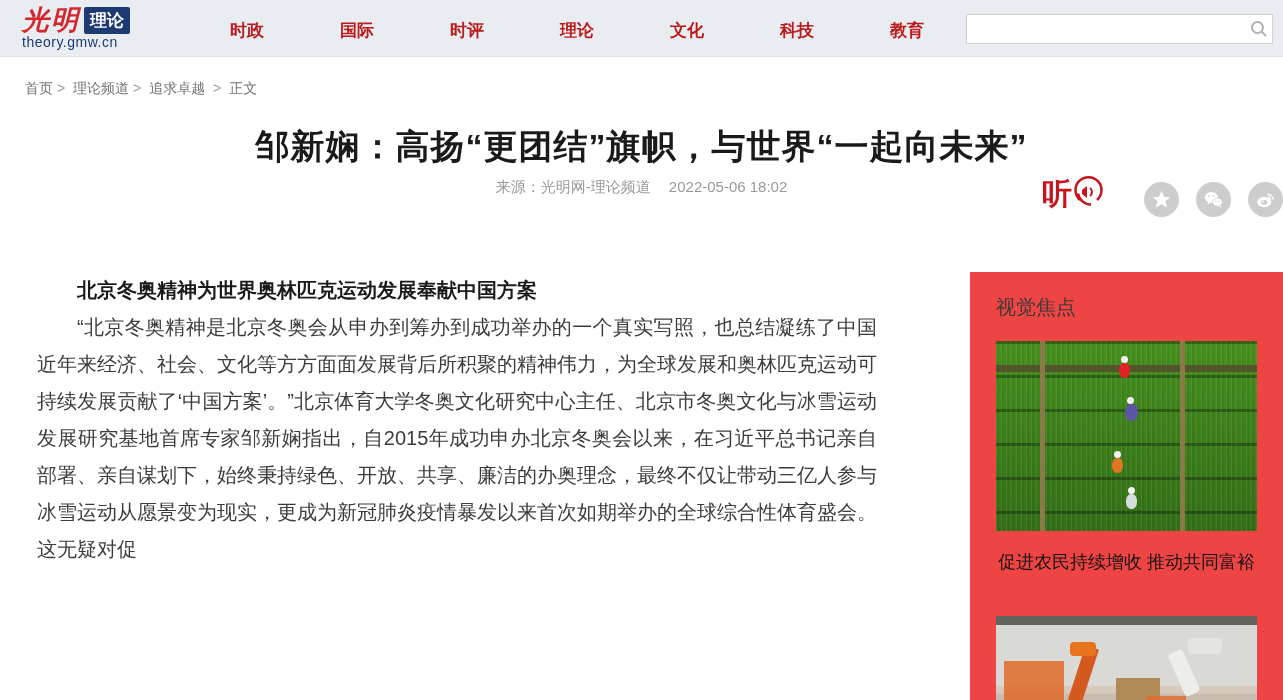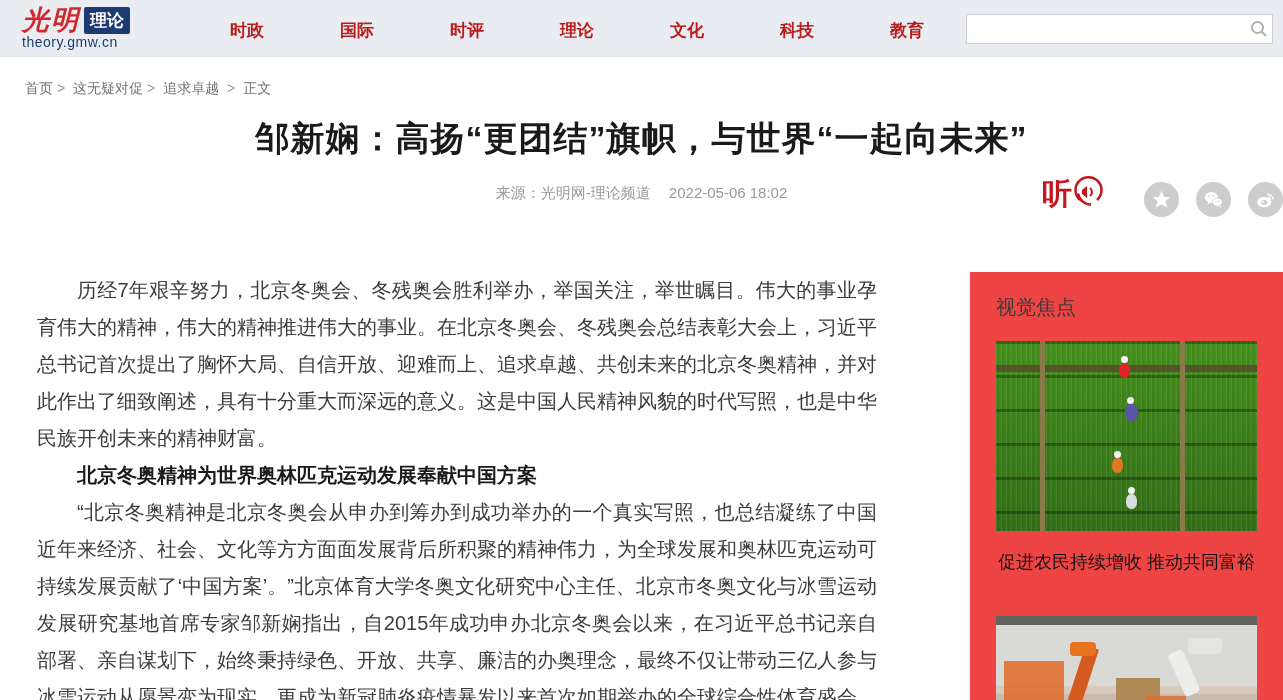--- a/index.html
+++ b/index.html
@@ -28,23 +28,23 @@
     background:#fff; border:1px solid #cfcfcf; display:flex; align-items:center; }
   .search-input { flex:1; border:none; outline:none; height:26px; padding:0 8px; font-size:14px; background:transparent; }
   .search-icon { width:26px; height:26px; display:flex; align-items:center; justify-content:center; cursor:pointer; }
 
   
   .breadcrumb { position:absolute; left:25px; top:80px; font-size:14px; color:#999; }
   .crumb { color:#737373; cursor:pointer; }
   .crumb-sep { color:#999; margin:0 4px; }
 
   
-  .article-title { position:absolute; left:0; top:116px; width:1283px; text-align:center;
+  .article-title { position:absolute; left:0; top:124px; width:1283px; text-align:center;
     font-size:34px; font-weight:bold; color:#1a1a1a; letter-spacing:1px; }
-  .meta-row { position:absolute; left:0; top:184px; width:1283px; text-align:center;
+  .meta-row { position:absolute; left:0; top:178px; width:1283px; text-align:center;
     font-size:15px; color:#999; }
   .meta-row .dt { margin-left:14px; }
   .listen-btn { position:absolute; left:1042px; top:170px; width:62px; height:46px; cursor:pointer; }
   .share-icons { position:absolute; right:0; top:182px; display:flex; gap:17px; padding-right:0; }
   .share-circle { width:35px; height:35px; border-radius:50%; background:#cdcdcd;
     display:flex; align-items:center; justify-content:center; cursor:pointer; }
 
   
   .article-body { position:absolute; left:37px; top:272px; width:840px;
     font-size:20px; color:#3c3c3c; line-height:37px; text-align:justify; }
@@ -120,21 +120,21 @@
         <svg class="icon-svg" width="18" height="18" viewBox="0 0 18 18">
           <circle cx="7.5" cy="7.5" r="5.5" fill="none" stroke="#b0b0b0" stroke-width="2"></circle>
           <line x1="11.8" y1="11.8" x2="16" y2="16" stroke="#b0b0b0" stroke-width="2"></line>
         </svg>
       </span>
     </div>
   </div>
 
   <div class="breadcrumb">
     <span class="crumb">首页</span><span class="crumb-sep">&gt;</span>
-    <span class="crumb">这无疑对促</span><span class="crumb-sep">&gt;</span>
+    <span class="crumb">理论频道</span><span class="crumb-sep">&gt;</span>
     <span class="crumb">追求卓越</span> <span class="crumb-sep">&gt;</span>
     <span class="crumb">正文</span>
   </div>
 
   <h1 class="article-title">邹新娴：高扬“更团结”旗帜，与世界“一起向未来”</h1>
 
   <div class="meta-row">
     <span>来源：</span><span>光明网-理论频道</span>
     <span class="dt">2022-05-06 18:02</span>
   </div>
@@ -172,21 +172,20 @@
         <ellipse cx="10.5" cy="15" rx="8" ry="5.8" fill="#fff"></ellipse>
         <ellipse cx="10.5" cy="15.4" rx="3.6" ry="2.8" fill="#cdcdcd"></ellipse>
         <circle cx="9.3" cy="14.6" r="1.1" fill="#fff"></circle>
         <path d="M14 6 A7 7 0 0 1 21 12" fill="none" stroke="#fff" stroke-width="1.8"></path>
         <path d="M14.5 9 A3.8 3.8 0 0 1 18 12.2" fill="none" stroke="#fff" stroke-width="1.6"></path>
       </svg>
     </div>
   </div>
 
   <div class="article-body">
-    <p>历经7年艰辛努力，北京冬奥会、冬残奥会胜利举办，举国关注，举世瞩目。伟大的事业孕育伟大的精神，伟大的精神推进伟大的事业。在北京冬奥会、冬残奥会总结表彰大会上，习近平总书记首次提出了胸怀大局、自信开放、迎难而上、追求卓越、共创未来的北京冬奥精神，并对此作出了细致阐述，具有十分重大而深远的意义。这是中国人民精神风貌的时代写照，也是中华民族开创未来的精神财富。</p>
     <p class="subhead">北京冬奥精神为世界奥林匹克运动发展奉献中国方案</p>
     <p>“北京冬奥精神是北京冬奥会从申办到筹办到成功举办的一个真实写照，也总结凝练了中国近年来经济、社会、文化等方方面面发展背后所积聚的精神伟力，为全球发展和奥林匹克运动可持续发展贡献了‘中国方案’。”北京体育大学冬奥文化研究中心主任、北京市冬奥文化与冰雪运动发展研究基地首席专家邹新娴指出，自2015年成功申办北京冬奥会以来，在习近平总书记亲自部署、亲自谋划下，始终秉持绿色、开放、共享、廉洁的办奥理念，最终不仅让带动三亿人参与冰雪运动从愿景变为现实，更成为新冠肺炎疫情暴发以来首次如期举办的全球综合性体育盛会。这无疑对促</p>
   </div>
 
   <div class="sidebar">
     <div class="sidebar-title">视觉焦点</div>
 
     <div class="vf-image1">
       <div class="worker" style="left:123px; top:22px; background:#e02425;"></div>
       <div class="worker" style="left:129px; top:63px; background:#5d55a8; width:13px; height:17px;"></div>

